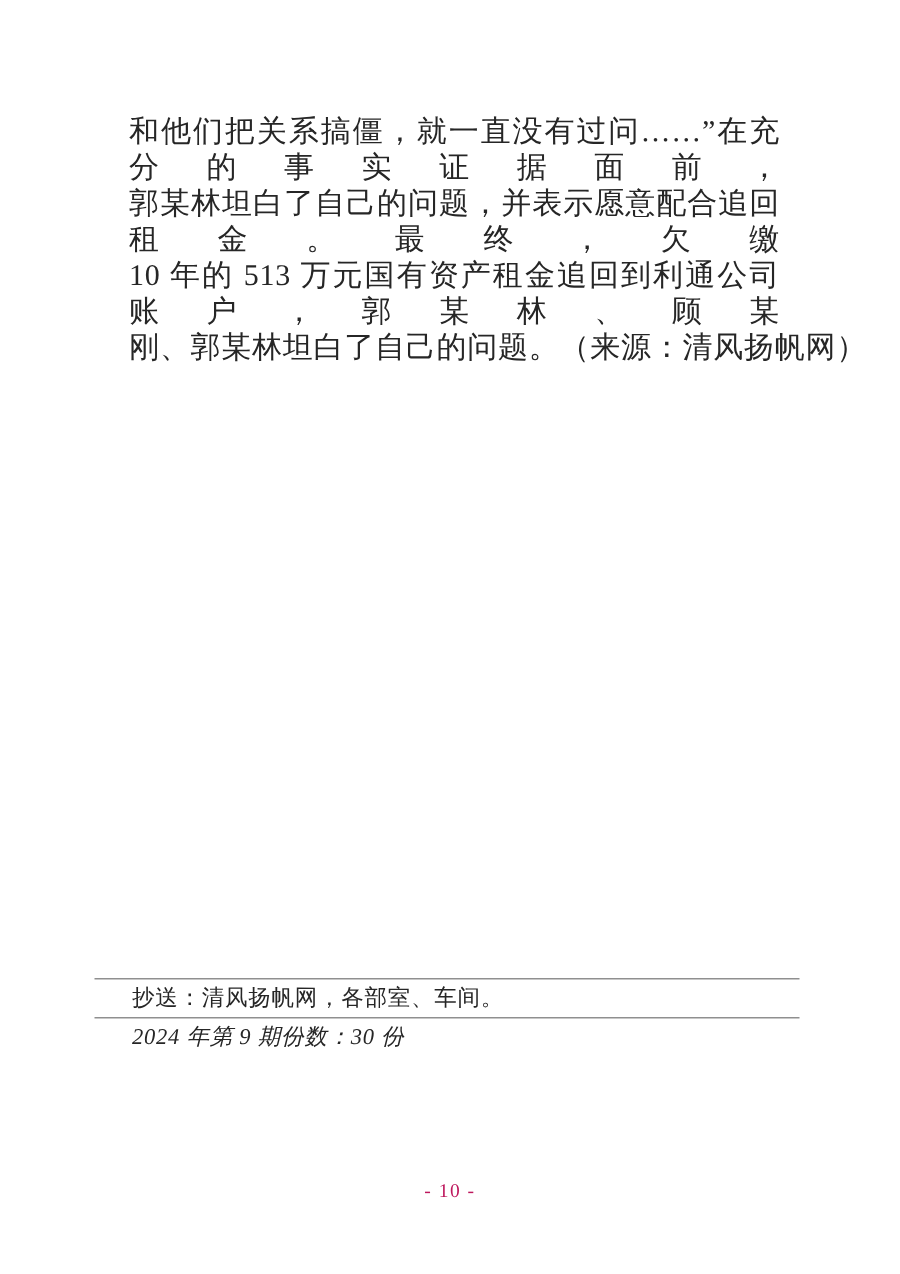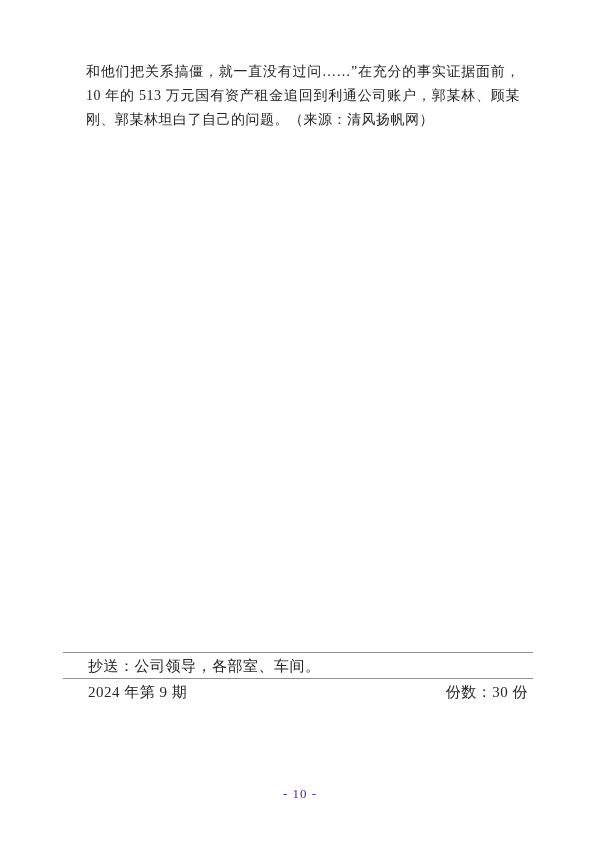--- a/index.html
+++ b/index.html
@@ -11,24 +11,24 @@
     position: relative;
     width: 600px;
     height: 849px;
     background: #ffffff;
     font-family: "Liberation Serif", "DejaVu Serif", serif;
     color: #262626;
     overflow: hidden;
   }
   .body-text {
     position: absolute;
-    top: 60px;
+    top: 76px;
     left: 86px;
     width: 434px;
-    font-size: 14px;
+    font-size: 20px;
     line-height: 24px;
     letter-spacing: 0.5px;
   }
   .para-line {
     white-space: nowrap;
   }
   .para-line.justify {
     white-space: normal;
     text-align: justify;
     text-align-last: justify;
@@ -50,51 +50,53 @@
     font-size: 15px;
     line-height: 20px;
     letter-spacing: 0.5px;
   }
   .issue-line {
     position: absolute;
     top: 682px;
     left: 88px;
     width: 440px;
     display: flex;
-    justify-content: space-between;
+    justify-content: flex-start;
     font-size: 15px;
     line-height: 20px;
     letter-spacing: 0.5px;
+    font-style: italic;
   }
   .page-number {
     position: absolute;
     top: 786px;
     left: 0;
     width: 600px;
     text-align: center;
     font-size: 13px;
     line-height: 16px;
     letter-spacing: 1px;
-    color: #4c1d95;
+    color: #be185d;
   }
 </style>
 </head>
 <body>
 
 <div class="page">
 
   <div class="body-text">
     <div class="para-line justify">和他们把关系搞僵，就一直没有过问……”在充分的事实证据面前，</div>
+    <div class="para-line justify">郭某林坦白了自己的问题，并表示愿意配合追回租金。最终，欠缴</div>
     <div class="para-line justify">10 年的 513 万元国有资产租金追回到利通公司账户，郭某林、顾某</div>
     <div class="para-line">刚、郭某林坦白了自己的问题。（来源：清风扬帆网）</div>
   </div>
 
   <div class="rule rule-top"></div>
 
-  <div class="copy-line">抄送：公司领导，各部室、车间。</div>
+  <div class="copy-line">抄送：清风扬帆网，各部室、车间。</div>
 
   <div class="rule rule-bottom"></div>
 
   <div class="issue-line">
     <span>2024 年第 9 期</span>
     <span>份数：30 份</span>
   </div>
 
   <div class="page-number">- 10 -</div>
 

